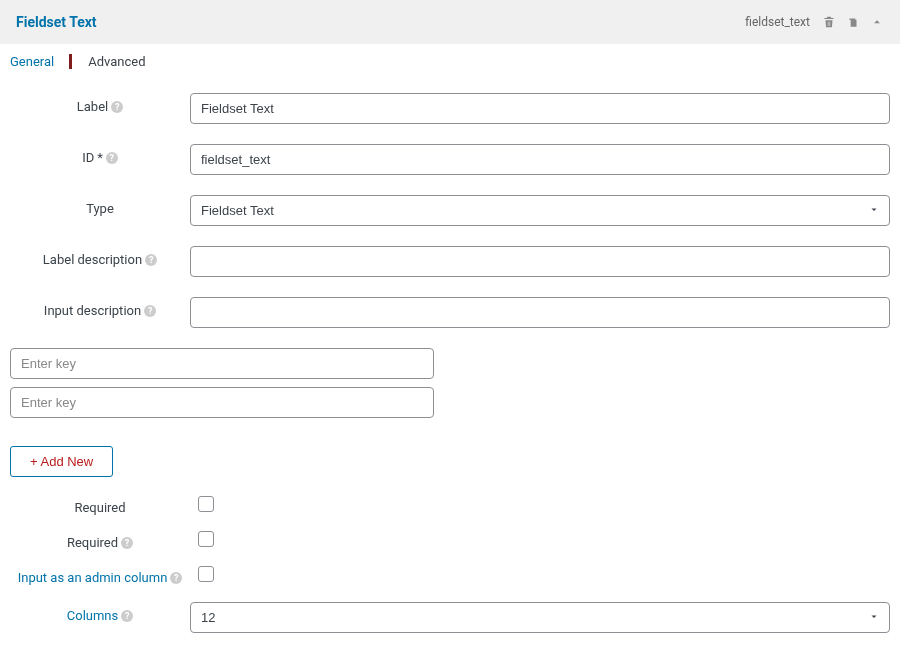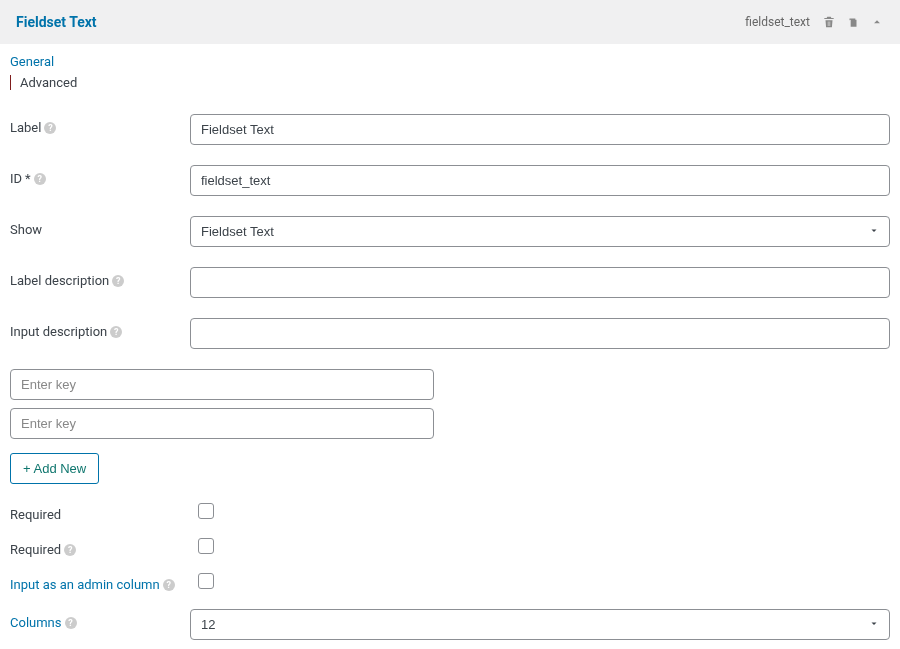--- a/index.html
+++ b/index.html
@@ -29,41 +29,41 @@
       color: #888;
     }
     .slug { color: #666; font-size: 12px; margin-right: 2px; }
     .hdr-icon { cursor: pointer; display: inline-flex; }
     .hdr-icon svg { width: 14px; height: 14px; fill: #888; }
     .tabs {
       padding: 10px 10px 6px 10px;
       display: flex;
       gap: 6px;
       font-size: 13px;
-      flex-direction: column;
     }
     .tab { cursor: pointer; padding-right: 9px; }
     .tab.active { color: #0073aa; }
     .tab.inactive { color: #3c434a; }
-    .tab + .tab { border-left: 1px solid #7f1d1d; padding-left: 9px; }
+    .tab + .tab { border-left: 3px solid #7f1d1d; padding-left: 16px; }
     .form-body { padding: 8px 10px 20px 10px; }
     .row {
       display: flex;
       padding: 10px 0;
       align-items: flex-start;
     }
     .row-label-col {
       width: 180px;
       flex-shrink: 0;
       padding-top: 6px;
       color: #3c434a;
       font-size: 13px;
       display: flex;
       align-items: center;
       gap: 3px;
+      justify-content: center;
     }
     .row-label-col.link { color: #0073aa; }
     .req-star { color: #3c434a; }
     .help {
       width: 12px; height: 12px; border-radius: 50%;
       background: #ccc; color: #fff; font-size: 9px;
       display: inline-flex; align-items: center; justify-content: center;
       font-weight: 700;
     }
     .row-field-col { flex: 1; }
@@ -82,24 +82,24 @@
     .select-caret {
       position: absolute; right: 10px; top: 50%; transform: translateY(-50%);
       pointer-events: none;
     }
     .select-caret svg { width: 12px; height: 12px; fill: #3c434a; }
     .text-input::placeholder { color: #888; }
     .inputs-grid { display: flex; flex-direction: column; gap: 8px; }
     .inputs-pair { display: flex; gap: 12px; }
     .inputs-pair .text-input { width: calc(50% - 16px); }
     .add-btn {
-      margin-top: 6px;
-      padding: 7px 12px;
-      font-size: 13px;
-      color: #0f766e;
+      margin-top: 20px;
+      padding: 7px 19px;
+      font-size: 13px;
+      color: #b91c1c;
       background: #fff;
       border: 1px solid #0073aa;
       border-radius: 3px;
       cursor: pointer;
     }
     .checkbox {
       width: 16px; height: 16px;
       border: 1px solid #8c8f94;
       border-radius: 3px;
       background: #fff;
@@ -156,21 +156,21 @@
         <span class="req-star">*</span>
       <span class="help">?</span>
     </div>
     <div class="row-field-col">
       <input class="text-input" type="text" value="fieldset_text" style="">
     </div>
   </div>
 
   <div class="row">
     <div class="row-label-col">
-      <span>Show</span>
+      <span>Type</span>
     </div>
     <div class="row-field-col">
       <div class="select-wrap">
         <select class="select">
           <option>Fieldset Text</option>
         </select>
         <span class="select-caret">
           <svg viewBox="0 0 24 24">
               <path d="M7 10l5 5 5-5z"></path>
             </svg>

